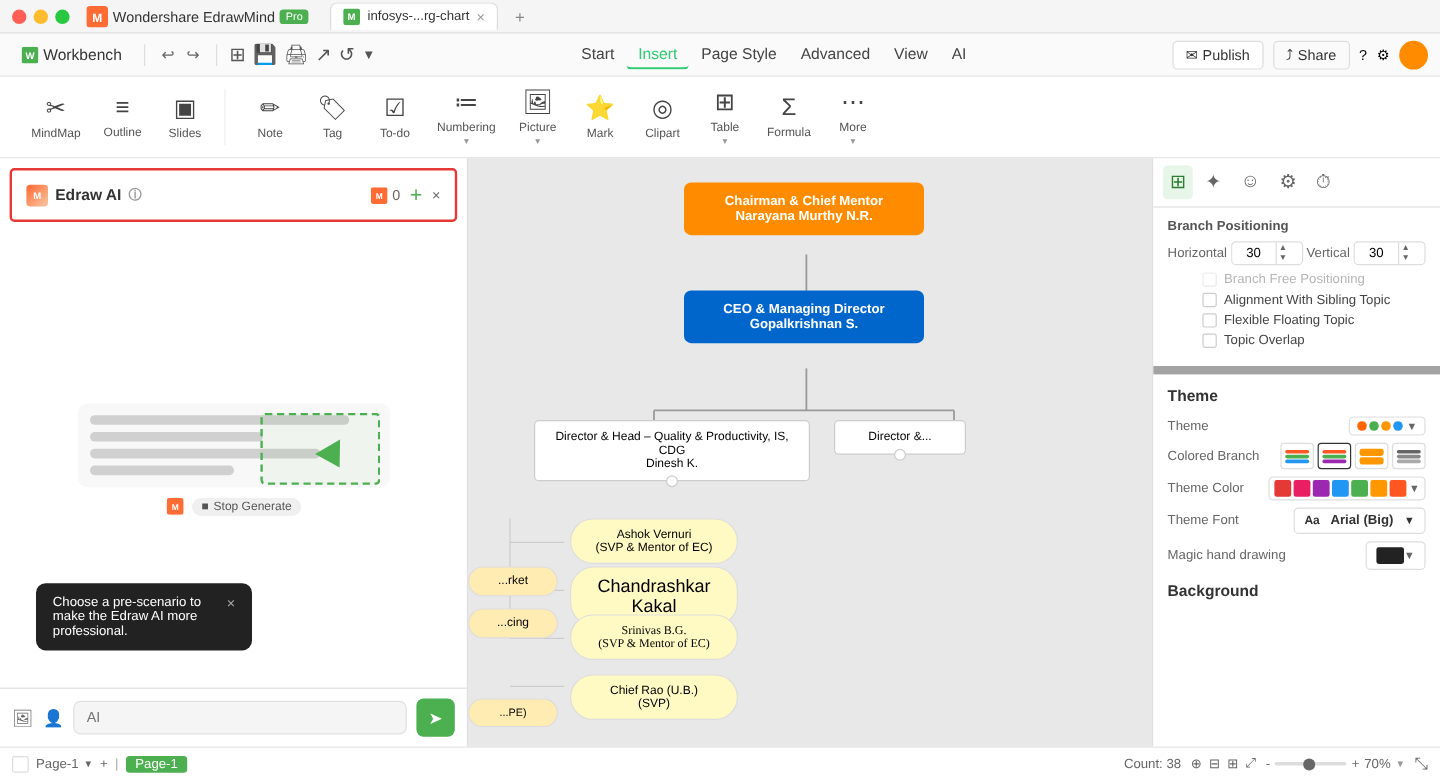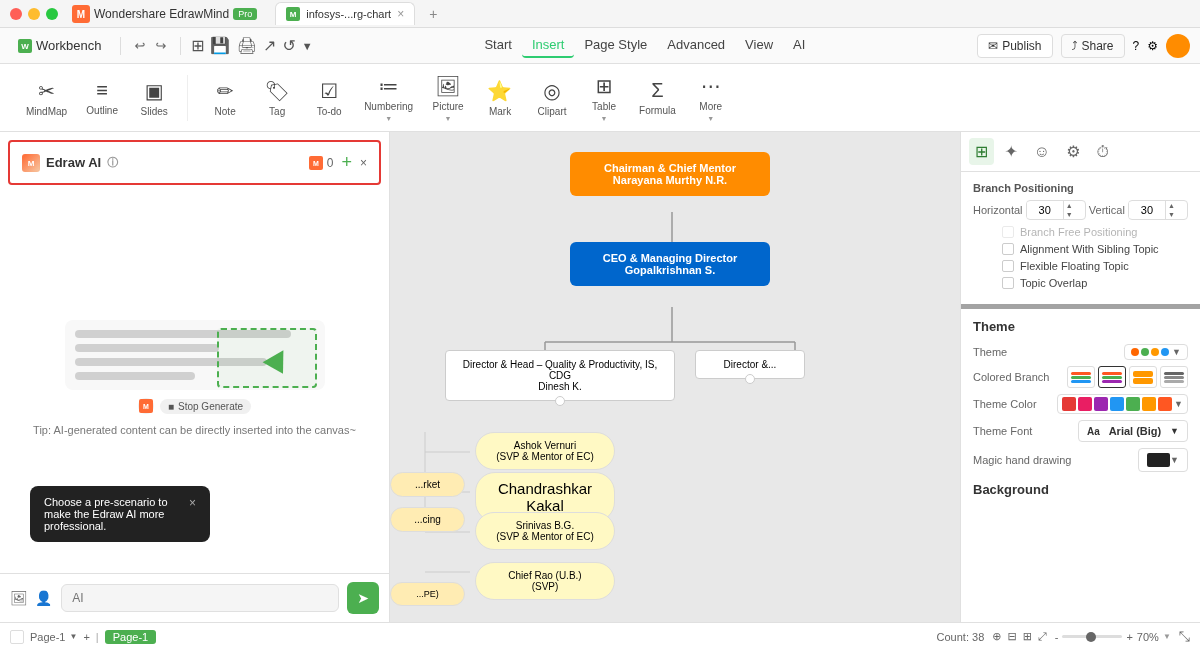--- a/index.html
+++ b/index.html
@@ -224,21 +224,21 @@
       display: flex;
       align-items: center;
       padding: 6px 8px;
       gap: 4px;
       border-bottom: 1px solid #e0e0e0;
     }
     .right-tab { padding: 4px 6px; border-radius: 4px; cursor: pointer; color: #666; }
     .right-tab.active { background: #e8f5e9; color: #2e7d32; }
     .right-tab-icon { font-size: 16px; }
 
-    .right-section { padding: 10px 12px; border-bottom: 5px solid #a3a3a3; }
+    .right-section { padding: 10px 12px; border-bottom: 7px solid #a3a3a3; }
     .right-row { display: flex; align-items: center; justify-content: space-between; margin-bottom: 6px; }
     .right-label { font-size: 11px; color: #666; }
 
     .number-input {
       display: flex;
       align-items: center;
       border: 1px solid #ddd;
       border-radius: 4px;
       overflow: hidden;
       width: 60px;
@@ -496,21 +496,20 @@
           <svg width="14" height="14" viewBox="0 0 14 14">
             <rect width="14" height="14" rx="2" fill="#ff6b35"></rect>
             <text x="7" y="10" text-anchor="middle" fill="white" font-size="7" font-weight="bold">M</text>
           </svg>
         </div>
         <div class="ai-stop-btn">
           <span>■</span>
           <span>Stop Generate</span>
         </div>
       </div>
-      <div class="ai-tip">Tip: AI-generated content can be directly inserted into the canvas~</div>
     </div>
 
     <div class="ai-tooltip" style="position:absolute;bottom:80px;left:30px;">
       <span>Choose a pre-scenario to make the Edraw AI more professional.</span>
       <span class="ai-tooltip-close">×</span>
     </div>
 
     <div class="ai-input-area">
       <span style="cursor:pointer;font-size:14px;color:#666;">🖼</span>
       <span style="cursor:pointer;font-size:14px;color:#666;">👤</span>
@@ -558,21 +557,21 @@
       <div style="position:absolute;bottom:-6px;left:50%;transform:translateX(-50%);width:10px;height:10px;background:white;border:1px solid #ccc;border-radius:50%;"></div>
     </div>
 
     <div style="position:absolute;top:300px;left:85px;background:#fff9c4;border:1px solid #ddd;border-radius:20px;padding:7px 14px;font-size:10px;text-align:center;width:140px;">
       <div>Ashok Vernuri</div>
       <div>(SVP &amp; Mentor of EC)</div>
     </div>
     <div style="position:absolute;top:340px;left:85px;background:#fff9c4;border:1px solid #ddd;border-radius:20px;padding:7px 14px;font-size:15px;text-align:center;width:140px;">
       <div>Chandrashkar Kakal</div>
     </div>
-    <div style="position:absolute;top:380px;left:85px;background:#fff9c4;border:1px solid #ddd;border-radius:20px;padding:7px 14px;font-size:10px;text-align:center;width:140px;">
+    <div style="position:absolute;top:380px;left:85px;background:#fff9c4;border:1px solid #ddd;border-radius:20px;padding:7px 14px;font-size:10px;text-align:center;width:140px;font-family:Liberation Serif, serif;">
       <div>Srinivas B.G.</div>
       <div>(SVP &amp; Mentor of EC)</div>
     </div>
     <div style="position:absolute;top:430px;left:85px;background:#fff9c4;border:1px solid #ddd;border-radius:20px;padding:7px 14px;font-size:10px;text-align:center;width:140px;">
       <div>Chief Rao (U.B.)</div>
       <div>(SVP)</div>
     </div>
 
     <div style="position:absolute;top:340px;left:0px;background:#ffecb3;border:1px solid #ddd;border-radius:20px;padding:6px 8px;font-size:10px;text-align:center;width:75px;">
       <div>...rket</div>

